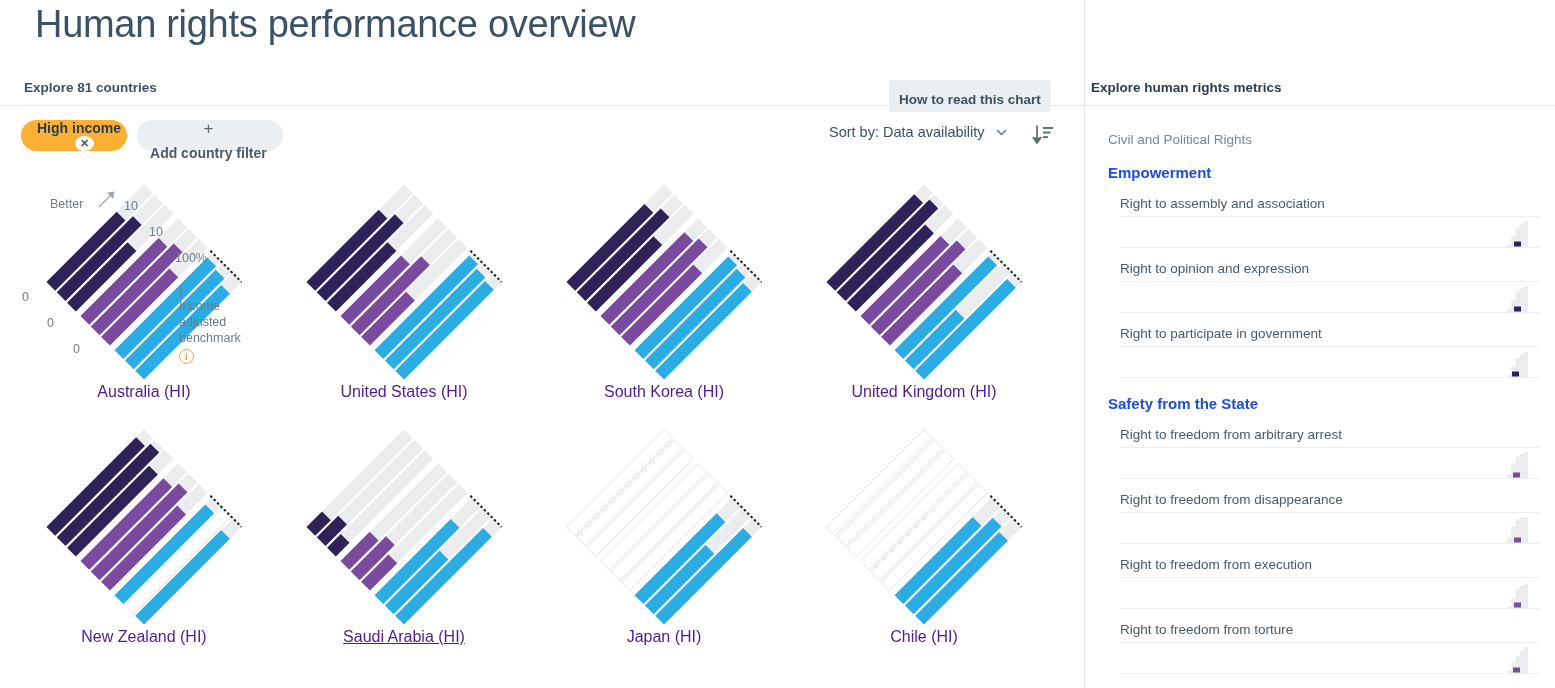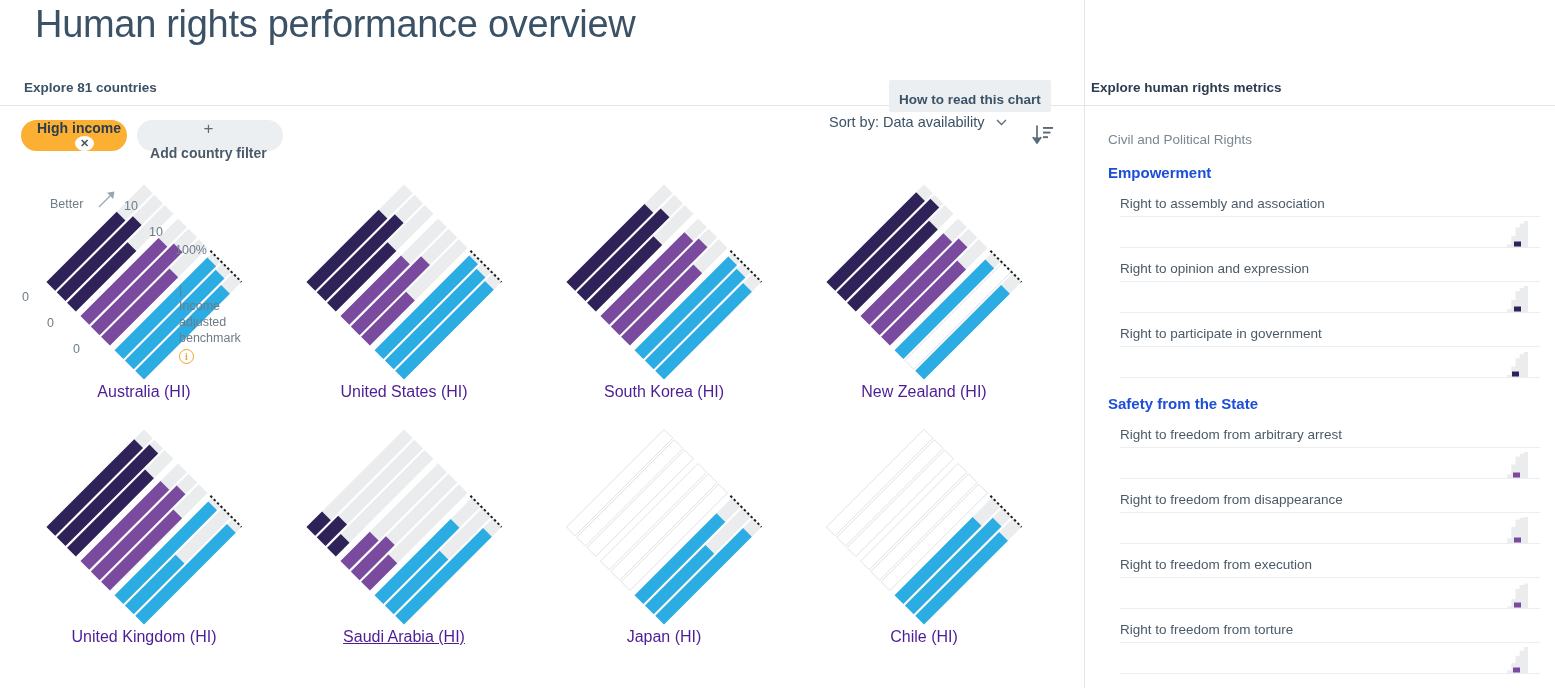--- a/index.html
+++ b/index.html
@@ -52,21 +52,21 @@
     margin-left: 11px; display: flex; align-items: center; justify-content: center;
     color: #4a5a68; font-size: 11px; font-weight: 700; line-height: 1;
   }
   .chip-add {
     background: #eceff1; color: #4a5a68; padding: 0 16px 0 13px; gap: 8px;
   }
   .chip-plus { font-size: 17px; font-weight: 400; line-height: 1; color: #5a6b78; }
 
   
   .sort-wrap {
-    position: absolute; left: 829px; top: 114px;
+    position: absolute; left: 829px; top: 124px;
     display: flex; align-items: center; gap: 9px;
     font-size: 14.5px; color: #3b5266; cursor: pointer;
   }
   .sort-caret { font-size: 11px; color: #5d6f7d; margin-left: 2px; }
   .sort-icon-btn {
     position: absolute; left: 1030px; top: 122px;
     width: 26px; height: 26px; cursor: pointer;
   }
 
   
@@ -85,21 +85,21 @@
     font-size: 16px; font-weight: 400; color: #4c1d95;
   }
   .country-label.hovered { text-decoration: underline; cursor: pointer; }
 
   
   .anno { position: absolute; color: #6d7c88; font-size: 12.5px; pointer-events: none; }
   .anno-better { left: 36px; top: 17px; }
   .anno-arrow  { left: 84px; top: 10px; width: 18px; height: 18px; }
   .anno-10a { left: 110px; top: 19px; }
   .anno-10b { left: 135px; top: 45px; }
-  .anno-100 { left: 161px; top: 63px; }
+  .anno-100 { left: 161px; top: 71px; }
   .anno-0a { left: 8px; top: 110px; }
   .anno-0b { left: 33px; top: 136px; }
   .anno-0c { left: 59px; top: 162px; }
   .anno-bench {
     left: 165px; top: 102px; width: 76px; line-height: 16px;
     font-size: 12.5px; color: #6d7c88;
   }
   .anno-bench .tick { color: #6d7c88; }
   .info-i {
     position: absolute; left: 165px; top: 169px;
@@ -270,66 +270,66 @@
               <rect x="0" y="125.6" width="124.2" height="12.4" fill="#2badE3"></rect>
               <line x1="138" y1="93.9" x2="138" y2="138.00000000000003" stroke="#1c1c1c" stroke-width="2" stroke-dasharray="2.4 2.4"></line>
             </g>
           </svg></div>
         <div class="country-label">South Korea (HI)</div>
       </div>
       <div class="cell">
         <div class="diamond-box"><svg width="196" height="196" viewBox="0 0 196 196">
             <g transform="translate(98,98) rotate(-45) translate(-69,-69)">
               <rect x="0" y="0" width="138" height="12.4" fill="#eaeced"></rect>
+              <rect x="0" y="0" width="124.2" height="12.4" fill="#2e2259"></rect>
+              <rect x="0" y="14.600000000000001" width="138" height="12.4" fill="#eaeced"></rect>
+              <rect x="0" y="14.600000000000001" width="131.1" height="12.4" fill="#2e2259"></rect>
+              <rect x="0" y="29.200000000000003" width="138" height="12.4" fill="#eaeced"></rect>
+              <rect x="0" y="29.200000000000003" width="110.4" height="12.4" fill="#2e2259"></rect>
+              <rect x="0" y="48.2" width="138" height="12.4" fill="#eaeced"></rect>
+              <rect x="0" y="48.2" width="113.16" height="12.4" fill="#7a4a9e"></rect>
+              <rect x="0" y="62.800000000000004" width="138" height="12.4" fill="#eaeced"></rect>
+              <rect x="0" y="62.800000000000004" width="121.44" height="12.4" fill="#7a4a9e"></rect>
+              <rect x="0" y="77.4" width="138" height="12.4" fill="#eaeced"></rect>
+              <rect x="0" y="77.4" width="102.12" height="12.4" fill="#7a4a9e"></rect>
+              <rect x="0" y="96.4" width="138" height="12.4" fill="#eaeced"></rect>
+              <rect x="0" y="96.4" width="132.48" height="12.4" fill="#2badE3"></rect>
+              <rect x="0" y="111" width="138" height="12.4" fill="#eaeced"></rect>
+              <rect x="0" y="111" width="71.76" height="12.4" fill="#2badE3"></rect>
+              <rect x="0" y="125.6" width="138" height="12.4" fill="#eaeced"></rect>
+              <rect x="0" y="125.6" width="129.72" height="12.4" fill="#2badE3"></rect>
+              <line x1="138" y1="93.9" x2="138" y2="138.00000000000003" stroke="#1c1c1c" stroke-width="2" stroke-dasharray="2.4 2.4"></line>
+            </g>
+          </svg></div>
+        <div class="country-label">United Kingdom (HI)</div>
+      </div>
+      <div class="cell">
+        <div class="diamond-box"><svg width="196" height="196" viewBox="0 0 196 196">
+            <g transform="translate(98,98) rotate(-45) translate(-69,-69)">
+              <rect x="0" y="0" width="138" height="12.4" fill="#eaeced"></rect>
               <rect x="0" y="0" width="126.96000000000001" height="12.4" fill="#2e2259"></rect>
               <rect x="0" y="14.600000000000001" width="138" height="12.4" fill="#eaeced"></rect>
               <rect x="0" y="14.600000000000001" width="132.48" height="12.4" fill="#2e2259"></rect>
               <rect x="0" y="29.200000000000003" width="138" height="12.4" fill="#eaeced"></rect>
               <rect x="0" y="29.200000000000003" width="115.92" height="12.4" fill="#2e2259"></rect>
               <rect x="0" y="48.2" width="138" height="12.4" fill="#eaeced"></rect>
               <rect x="0" y="48.2" width="117.3" height="12.4" fill="#7a4a9e"></rect>
               <rect x="0" y="62.800000000000004" width="138" height="12.4" fill="#eaeced"></rect>
               <rect x="0" y="62.800000000000004" width="124.2" height="12.4" fill="#7a4a9e"></rect>
               <rect x="0" y="77.4" width="138" height="12.4" fill="#eaeced"></rect>
               <rect x="0" y="77.4" width="107.64" height="12.4" fill="#7a4a9e"></rect>
               <rect x="0" y="96.4" width="138" height="12.4" fill="#eaeced"></rect>
               <rect x="0" y="96.4" width="128.34" height="12.4" fill="#2badE3"></rect>
               <rect x="0" y="111" width="138" height="12.4" fill="#ffffff" stroke="#d9dcdf" stroke-width="0.8"></rect>
               <rect x="0" y="125.6" width="138" height="12.4" fill="#eaeced"></rect>
               <rect x="0" y="125.6" width="121.44" height="12.4" fill="#2badE3"></rect>
               <line x1="138" y1="93.9" x2="138" y2="138.00000000000003" stroke="#1c1c1c" stroke-width="2" stroke-dasharray="2.4 2.4"></line>
             </g>
           </svg></div>
         <div class="country-label">New Zealand (HI)</div>
-      </div>
-      <div class="cell">
-        <div class="diamond-box"><svg width="196" height="196" viewBox="0 0 196 196">
-            <g transform="translate(98,98) rotate(-45) translate(-69,-69)">
-              <rect x="0" y="0" width="138" height="12.4" fill="#eaeced"></rect>
-              <rect x="0" y="0" width="124.2" height="12.4" fill="#2e2259"></rect>
-              <rect x="0" y="14.600000000000001" width="138" height="12.4" fill="#eaeced"></rect>
-              <rect x="0" y="14.600000000000001" width="131.1" height="12.4" fill="#2e2259"></rect>
-              <rect x="0" y="29.200000000000003" width="138" height="12.4" fill="#eaeced"></rect>
-              <rect x="0" y="29.200000000000003" width="110.4" height="12.4" fill="#2e2259"></rect>
-              <rect x="0" y="48.2" width="138" height="12.4" fill="#eaeced"></rect>
-              <rect x="0" y="48.2" width="113.16" height="12.4" fill="#7a4a9e"></rect>
-              <rect x="0" y="62.800000000000004" width="138" height="12.4" fill="#eaeced"></rect>
-              <rect x="0" y="62.800000000000004" width="121.44" height="12.4" fill="#7a4a9e"></rect>
-              <rect x="0" y="77.4" width="138" height="12.4" fill="#eaeced"></rect>
-              <rect x="0" y="77.4" width="102.12" height="12.4" fill="#7a4a9e"></rect>
-              <rect x="0" y="96.4" width="138" height="12.4" fill="#eaeced"></rect>
-              <rect x="0" y="96.4" width="132.48" height="12.4" fill="#2badE3"></rect>
-              <rect x="0" y="111" width="138" height="12.4" fill="#eaeced"></rect>
-              <rect x="0" y="111" width="71.76" height="12.4" fill="#2badE3"></rect>
-              <rect x="0" y="125.6" width="138" height="12.4" fill="#eaeced"></rect>
-              <rect x="0" y="125.6" width="129.72" height="12.4" fill="#2badE3"></rect>
-              <line x1="138" y1="93.9" x2="138" y2="138.00000000000003" stroke="#1c1c1c" stroke-width="2" stroke-dasharray="2.4 2.4"></line>
-            </g>
-          </svg></div>
-        <div class="country-label">United Kingdom (HI)</div>
       </div>
       <div class="cell">
         <div class="diamond-box"><svg width="196" height="196" viewBox="0 0 196 196">
             <g transform="translate(98,98) rotate(-45) translate(-69,-69)">
               <rect x="0" y="0" width="138" height="12.4" fill="#eaeced"></rect>
               <rect x="0" y="0" width="22.080000000000002" height="12.4" fill="#2e2259"></rect>
               <rect x="0" y="14.600000000000001" width="138" height="12.4" fill="#eaeced"></rect>
               <rect x="0" y="14.600000000000001" width="30.36" height="12.4" fill="#2e2259"></rect>
               <rect x="0" y="29.200000000000003" width="138" height="12.4" fill="#eaeced"></rect>
               <rect x="0" y="29.200000000000003" width="19.32" height="12.4" fill="#2e2259"></rect>

